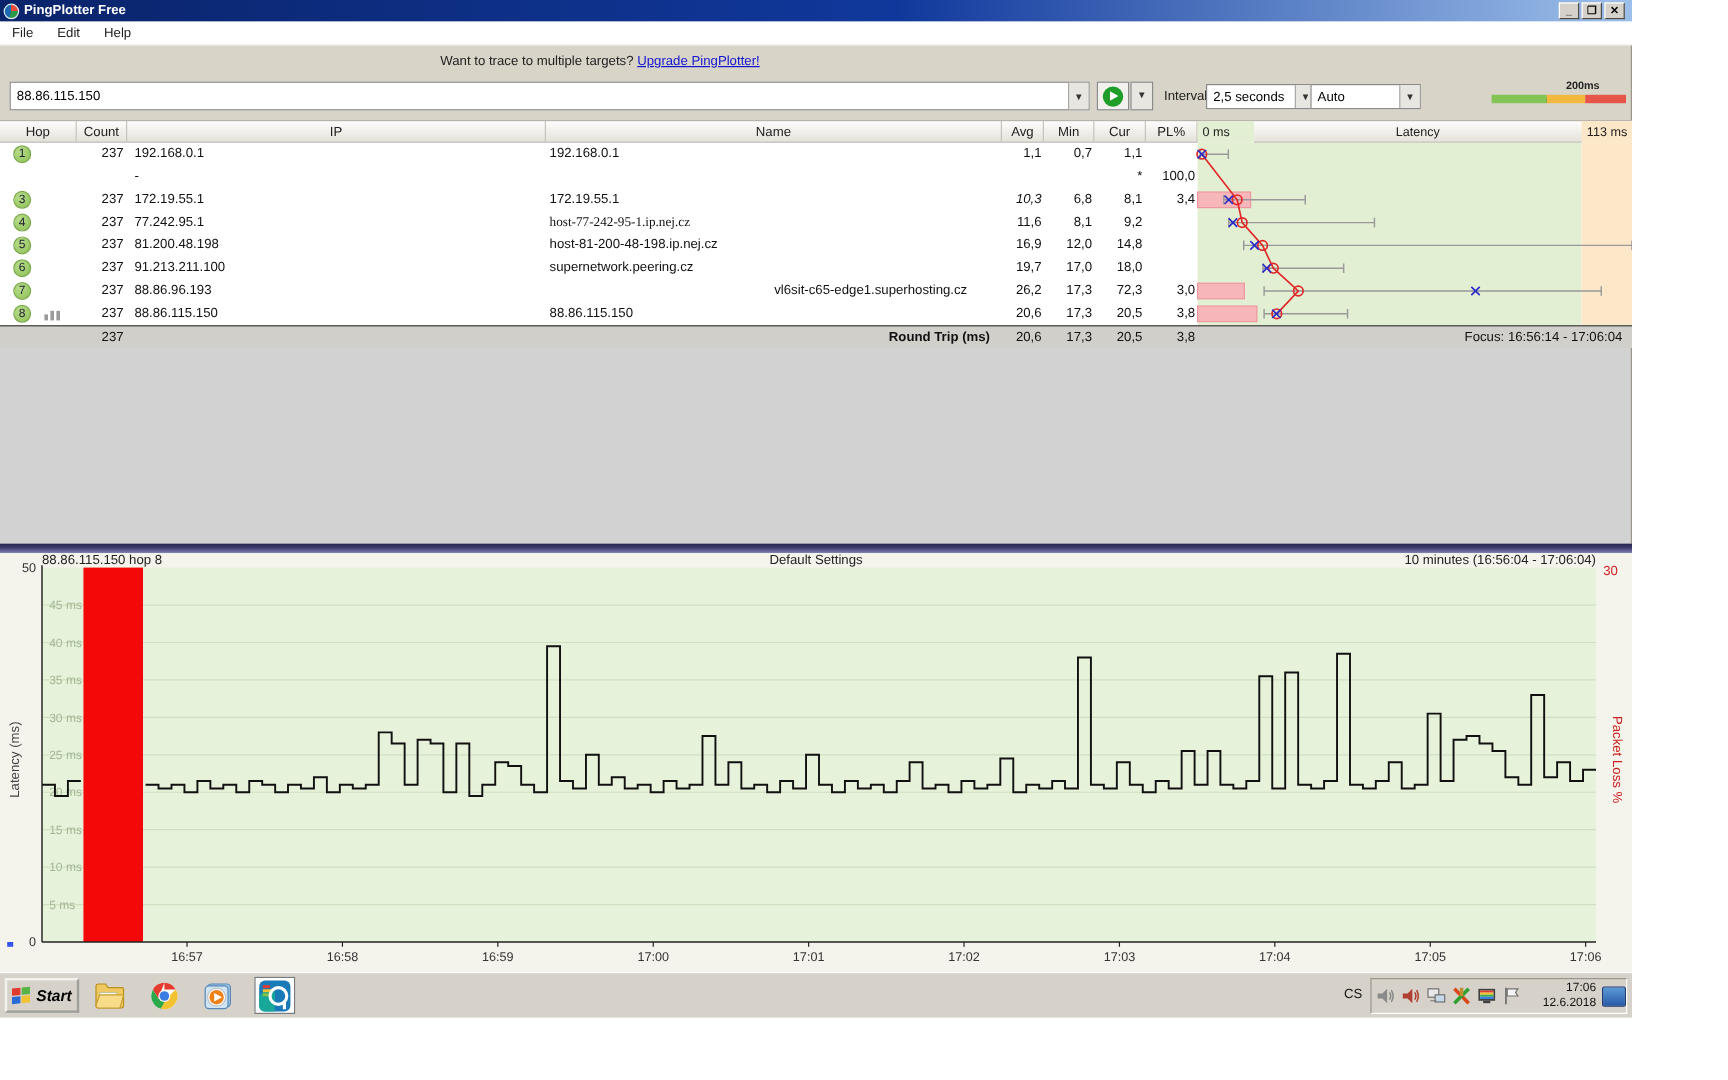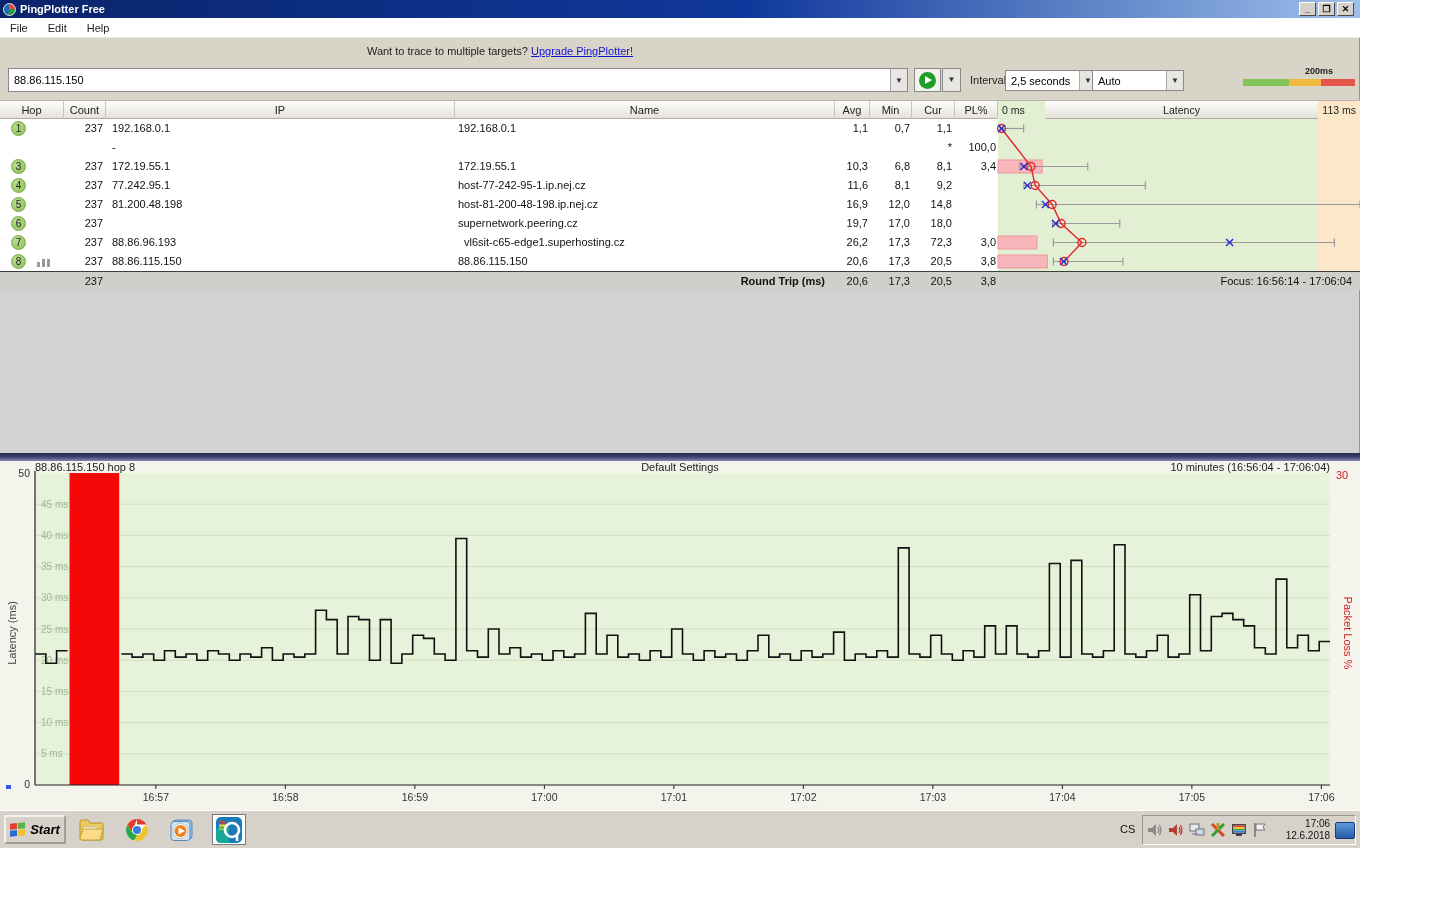--- a/index.html
+++ b/index.html
@@ -188,59 +188,60 @@
           <span class="cell num" style="left: 828px; width: 40px;"></span>
           <span class="cell num" style="left: 872px; width: 38px;"></span>
           <span class="cell num" style="left: 914px; width: 38px;">*</span>
           <span class="cell num" style="left: 958px; width: 38px;">100,0</span>
         </div>
         <div class="trace-row" style="top: 38px;">
           <span class="hop-badge">3</span>
           <span class="cell num" style="left: 60px; width: 43px;">237</span>
           <span class="cell " style="left: 112px; width: 330px;">172.19.55.1</span>
           <span class="cell " style="left: 458px; width: 360px;">172.19.55.1</span>
-          <span class="cell num" style="left: 828px; width: 40px;">10,3</span>
+          <span class="cell num" style="left: 828px; width: 40px; font-style: italic;">10,3</span>
           <span class="cell num" style="left: 872px; width: 38px;">6,8</span>
           <span class="cell num" style="left: 914px; width: 38px;">8,1</span>
           <span class="cell num" style="left: 958px; width: 38px;">3,4</span>
         </div>
         <div class="trace-row" style="top: 57px;">
           <span class="hop-badge">4</span>
           <span class="cell num" style="left: 60px; width: 43px;">237</span>
           <span class="cell " style="left: 112px; width: 330px;">77.242.95.1</span>
-          <span class="cell " style="left: 458px; width: 360px;">host-77-242-95-1.ip.nej.cz</span>
+          <span class="cell " style="left: 458px; width: 360px; font-family: Liberation Serif, serif;">host-77-242-95-1.ip.nej.cz</span>
           <span class="cell num" style="left: 828px; width: 40px;">11,6</span>
           <span class="cell num" style="left: 872px; width: 38px;">8,1</span>
           <span class="cell num" style="left: 914px; width: 38px;">9,2</span>
           <span class="cell num" style="left: 958px; width: 38px;"></span>
         </div>
         <div class="trace-row" style="top: 76px;">
           <span class="hop-badge">5</span>
           <span class="cell num" style="left: 60px; width: 43px;">237</span>
           <span class="cell " style="left: 112px; width: 330px;">81.200.48.198</span>
           <span class="cell " style="left: 458px; width: 360px;">host-81-200-48-198.ip.nej.cz</span>
           <span class="cell num" style="left: 828px; width: 40px;">16,9</span>
           <span class="cell num" style="left: 872px; width: 38px;">12,0</span>
           <span class="cell num" style="left: 914px; width: 38px;">14,8</span>
           <span class="cell num" style="left: 958px; width: 38px;"></span>
         </div>
         <div class="trace-row" style="top: 95px;">
           <span class="hop-badge">6</span>
           <span class="cell num" style="left: 60px; width: 43px;">237</span>
+          <span class="cell " style="left: 112px; width: 330px;">91.213.211.100</span>
           <span class="cell " style="left: 458px; width: 360px;">supernetwork.peering.cz</span>
           <span class="cell num" style="left: 828px; width: 40px;">19,7</span>
           <span class="cell num" style="left: 872px; width: 38px;">17,0</span>
           <span class="cell num" style="left: 914px; width: 38px;">18,0</span>
           <span class="cell num" style="left: 958px; width: 38px;"></span>
         </div>
         <div class="trace-row" style="top: 114px;">
           <span class="hop-badge">7</span>
           <span class="cell num" style="left: 60px; width: 43px;">237</span>
           <span class="cell " style="left: 112px; width: 330px;">88.86.96.193</span>
-          <span class="cell " style="left: 464px; width: 360px;">vl6sit-c65-edge1.superhosting.cz</span>
+          <span class="cell " style="left: 446px; width: 360px; text-align: right;">vl6sit-c65-edge1.superhosting.cz</span>
           <span class="cell num" style="left: 828px; width: 40px;">26,2</span>
           <span class="cell num" style="left: 872px; width: 38px;">17,3</span>
           <span class="cell num" style="left: 914px; width: 38px;">72,3</span>
           <span class="cell num" style="left: 958px; width: 38px;">3,0</span>
         </div>
         <div class="trace-row" style="top: 133px;">
           <span class="hop-badge">8</span>
           <span class="mini-bars">
             <span style="left: 0px; height: 5px;"></span>
             <span style="left: 5px; height: 8px;"></span>

